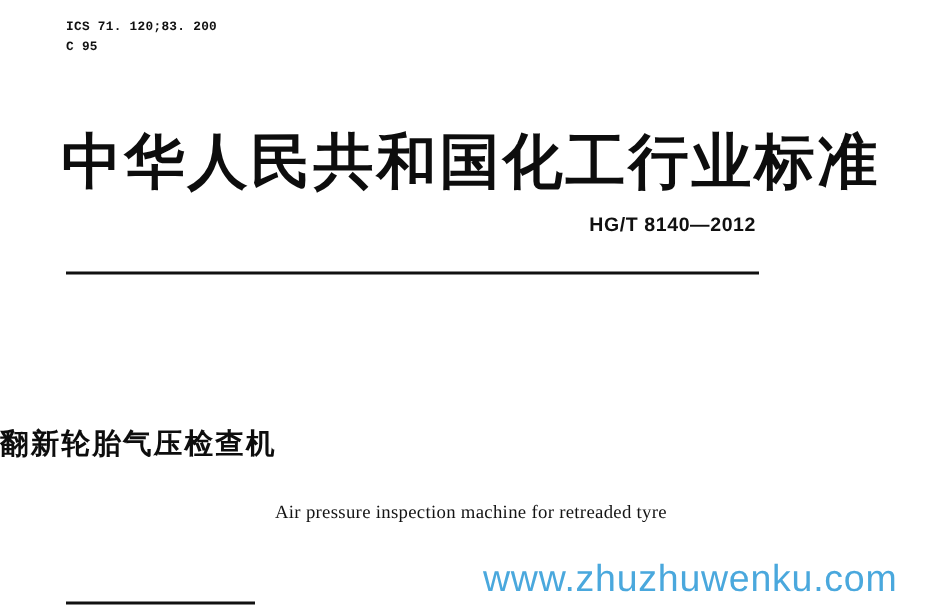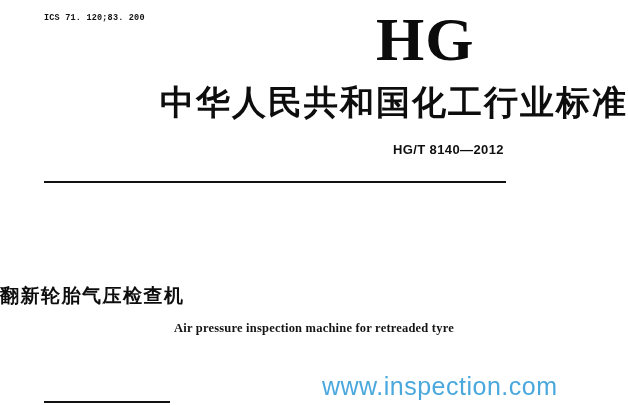--- a/index.html
+++ b/index.html
@@ -48,23 +48,23 @@
     color: #0b0b0b;
     line-height: 1;
   }
 
   
   .cn-title {
     position: absolute;
     left: 0;
     top: 80px;
     width: 628px;
-    text-align: right;
+    text-align: center;
     font-family: "DejaVu Serif", serif;
-    font-size: 34px;
+    font-size: 40px;
     font-weight: bold;
     color: #0d0d0d;
     letter-spacing: 2px;
     white-space: nowrap;
   }
 
   
   .std-no {
     position: absolute;
     right: 124px;
@@ -99,26 +99,26 @@
     font-weight: bold;
     color: #0d0d0d;
     letter-spacing: 1.5px;
     white-space: nowrap;
   }
 
   
   .doc-title-en {
     position: absolute;
     left: 0;
-    top: 321px;
+    top: 334px;
     width: 628px;
     text-align: center;
     font-family: "Liberation Serif", serif;
     font-size: 12.5px;
-    font-weight: bold;
+    font-weight: normal;
     color: #141414;
     letter-spacing: 0.2px;
     white-space: nowrap;
   }
 
   
   .watermark {
     position: absolute;
     left: 322px;
     top: 372px;
@@ -139,31 +139,31 @@
     background: #111111;
   }
 </style>
 </head>
 <body>
 
 <div class="page">
 
   <div class="meta">
     <div>ICS 71. 120;83. 200</div>
+    <div>C 95</div>
   </div>
 
-  <div class="hg-logo">HG</div>
 
   <div class="cn-title">中华人民共和国化工行业标准</div>
 
   <div class="std-no">HG/T 8140—2012</div>
 
   <div class="rule"></div>
 
   <div class="doc-title-cn">翻新轮胎气压检查机</div>
 
   <div class="doc-title-en">Air pressure inspection machine for retreaded tyre</div>
 
-  <div class="watermark">www.inspection.com</div>
+  <div class="watermark">www.zhuzhuwenku.com</div>
 
   <div class="bottom-rule"></div>
 
 </div>
 
 </body></html>

